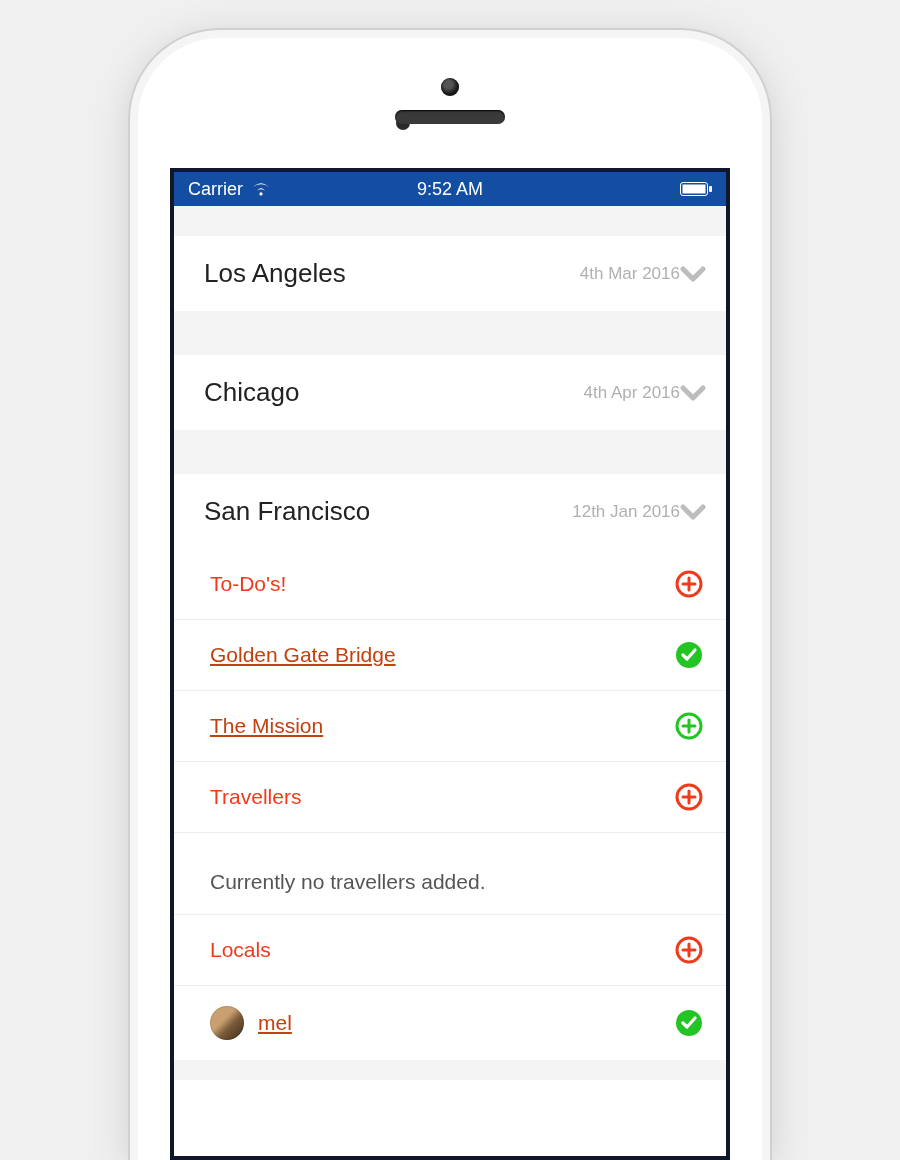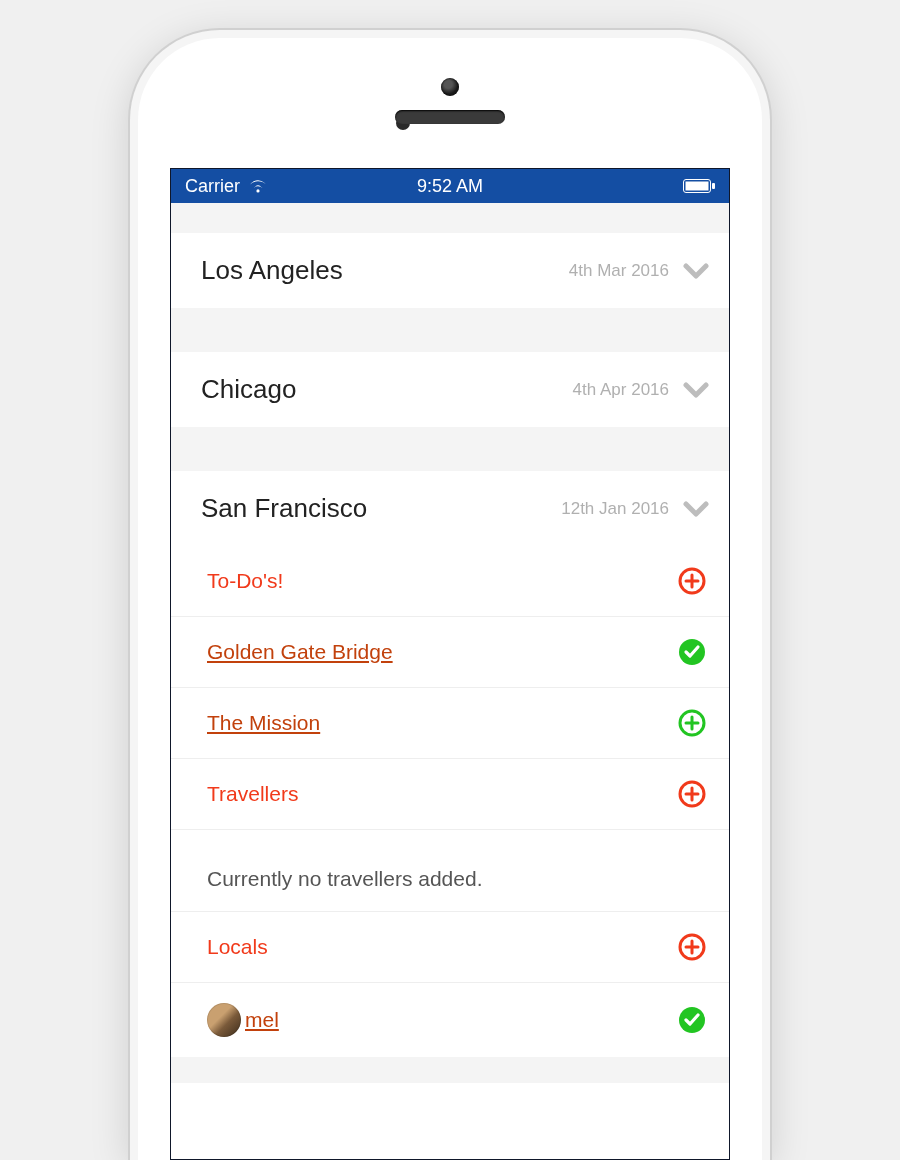--- a/index.html
+++ b/index.html
@@ -48,21 +48,21 @@
     width: 110px; height: 14px; border-radius: 7px;
     background: #3a3a3a;
     box-shadow: inset 0 1px 2px #000;
   }
 
   .screen {
     position: absolute;
     left: 32px; right: 32px; top: 130px; bottom: 0;
     background: #fff;
     overflow: hidden;
-    border: 1px solid #0f172a;
+    border: 4px solid #0f172a;
   }
 
   
   .status-bar {
     height: 34px;
     background: #144ea3;
     color: #fff;
     display: flex;
     align-items: center;
     justify-content: space-between;
@@ -111,38 +111,38 @@
     align-items: center;
     justify-content: space-between;
     padding: 22px 20px 22px 30px;
     cursor: pointer;
   }
   .city-name {
     font-size: 26px;
     font-weight: 400;
     color: #222;
   }
-  .city-right { display: flex; align-items: center; gap: 14px; }
+  .city-right { display: flex; align-items: center; }
   .city-date { color: #b0b0b0; font-size: 17px; }
   .chevron { display: flex; }
 
   .section-list { background: #fff; }
   .list-row {
     display: flex;
     align-items: center;
     justify-content: space-between;
     padding: 20px 22px 20px 36px;
     border-top: 1px solid #eee;
     font-size: 21px;
   }
   .list-row:first-child { border-top: none; }
   .row-label-red { color: #f13a1b; }
   .row-label-link { color: #c2410c; text-decoration: underline; cursor: pointer; }
   .row-label-plain { color: #555; margin-top: 17px; }
-  .row-user { display: flex; align-items: center; gap: 4px; }
+  .row-user { display: flex; align-items: center; gap: 14px; }
   .avatar {
     width: 34px; height: 34px; border-radius: 50%;
     background: linear-gradient(135deg, #c9a070 0 40%, #7a5a3a 60%, #3a2a1a 100%);
     box-shadow: inset 0 0 0 1px rgba(0,0,0,0.1);
   }
 
   .action-icon { width: 30px; height: 30px; display: flex; align-items: center; justify-content: center; cursor: pointer; }
   .plus-red  { color: #f13a1b; }
   .plus-green{ color: #22c522; }
   .check-green { }

